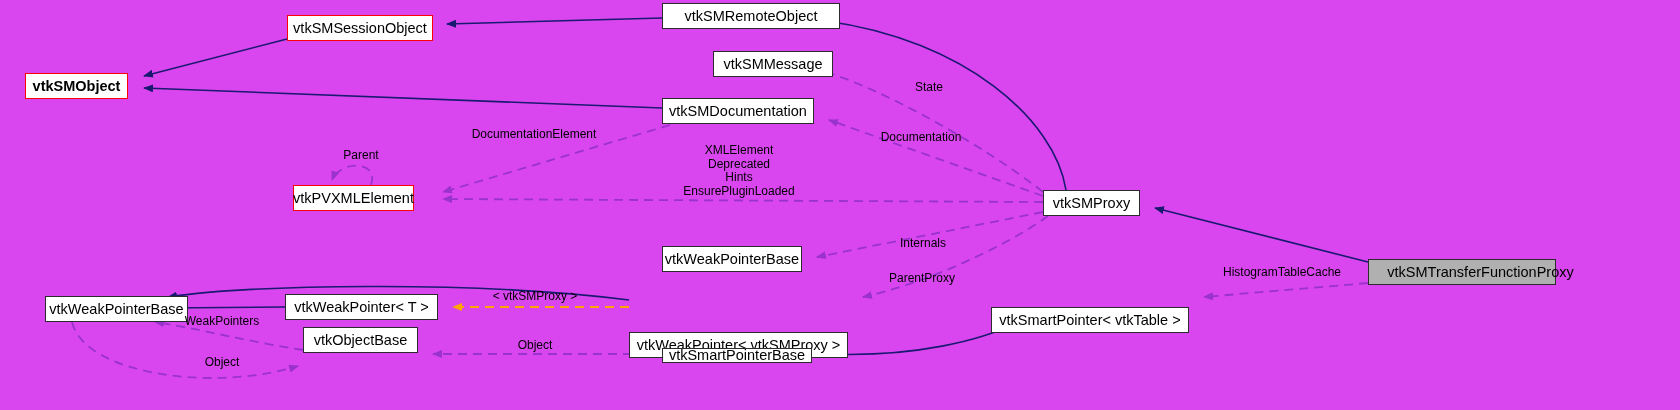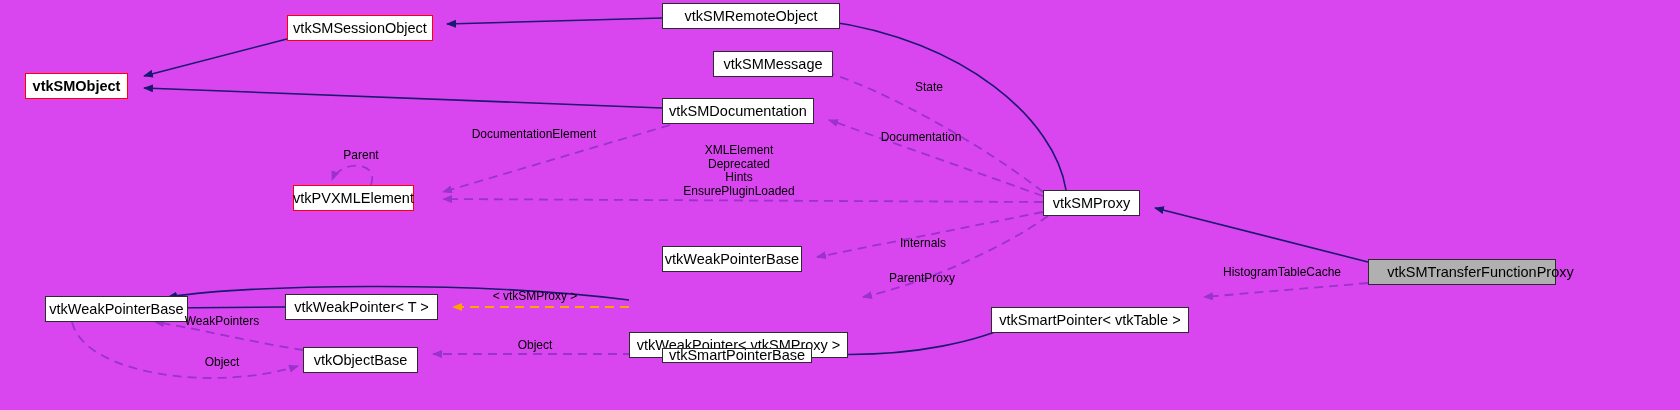--- a/index.html
+++ b/index.html
@@ -145,21 +145,21 @@
       </div>
       <div class="node black" style="left: 7px; top: 296px; width: 143px; height: 26px; margin-left: 38px;">
         <span>vtkWeakPointerBase</span>
       </div>
       <div class="node black" style="left: 285px; top: 294px; width: 153px; height: 26px;">
         <span>vtkWeakPointer&lt; T &gt;</span>
       </div>
       <div class="node black" style="left: 629px; top: 294px; width: 219px; height: 26px; margin-top: 38px;">
         <span>vtkWeakPointer&lt; vtkSMProxy &gt;</span>
       </div>
-      <div class="node black" style="left: 303px; top: 347px; width: 115px; height: 26px;">
+      <div class="node black" style="left: 303px; top: 327px; width: 115px; height: 26px;">
         <span>vtkObjectBase</span>
       </div>
       <div class="node black" style="left: 662px; top: 348px; width: 150px; height: 15px;">
         <span>vtkSmartPointerBase</span>
       </div>
     </div>
   <div id="label-layer">
       <div class="edge-label" style="left: 899px; top: 81px; width: 60px;">State</div>
       <div class="edge-label" style="left: 458px; top: 128px; width: 152px;">DocumentationElement</div>
       <div class="edge-label" style="left: 866px; top: 131px; width: 110px;">Documentation</div>

